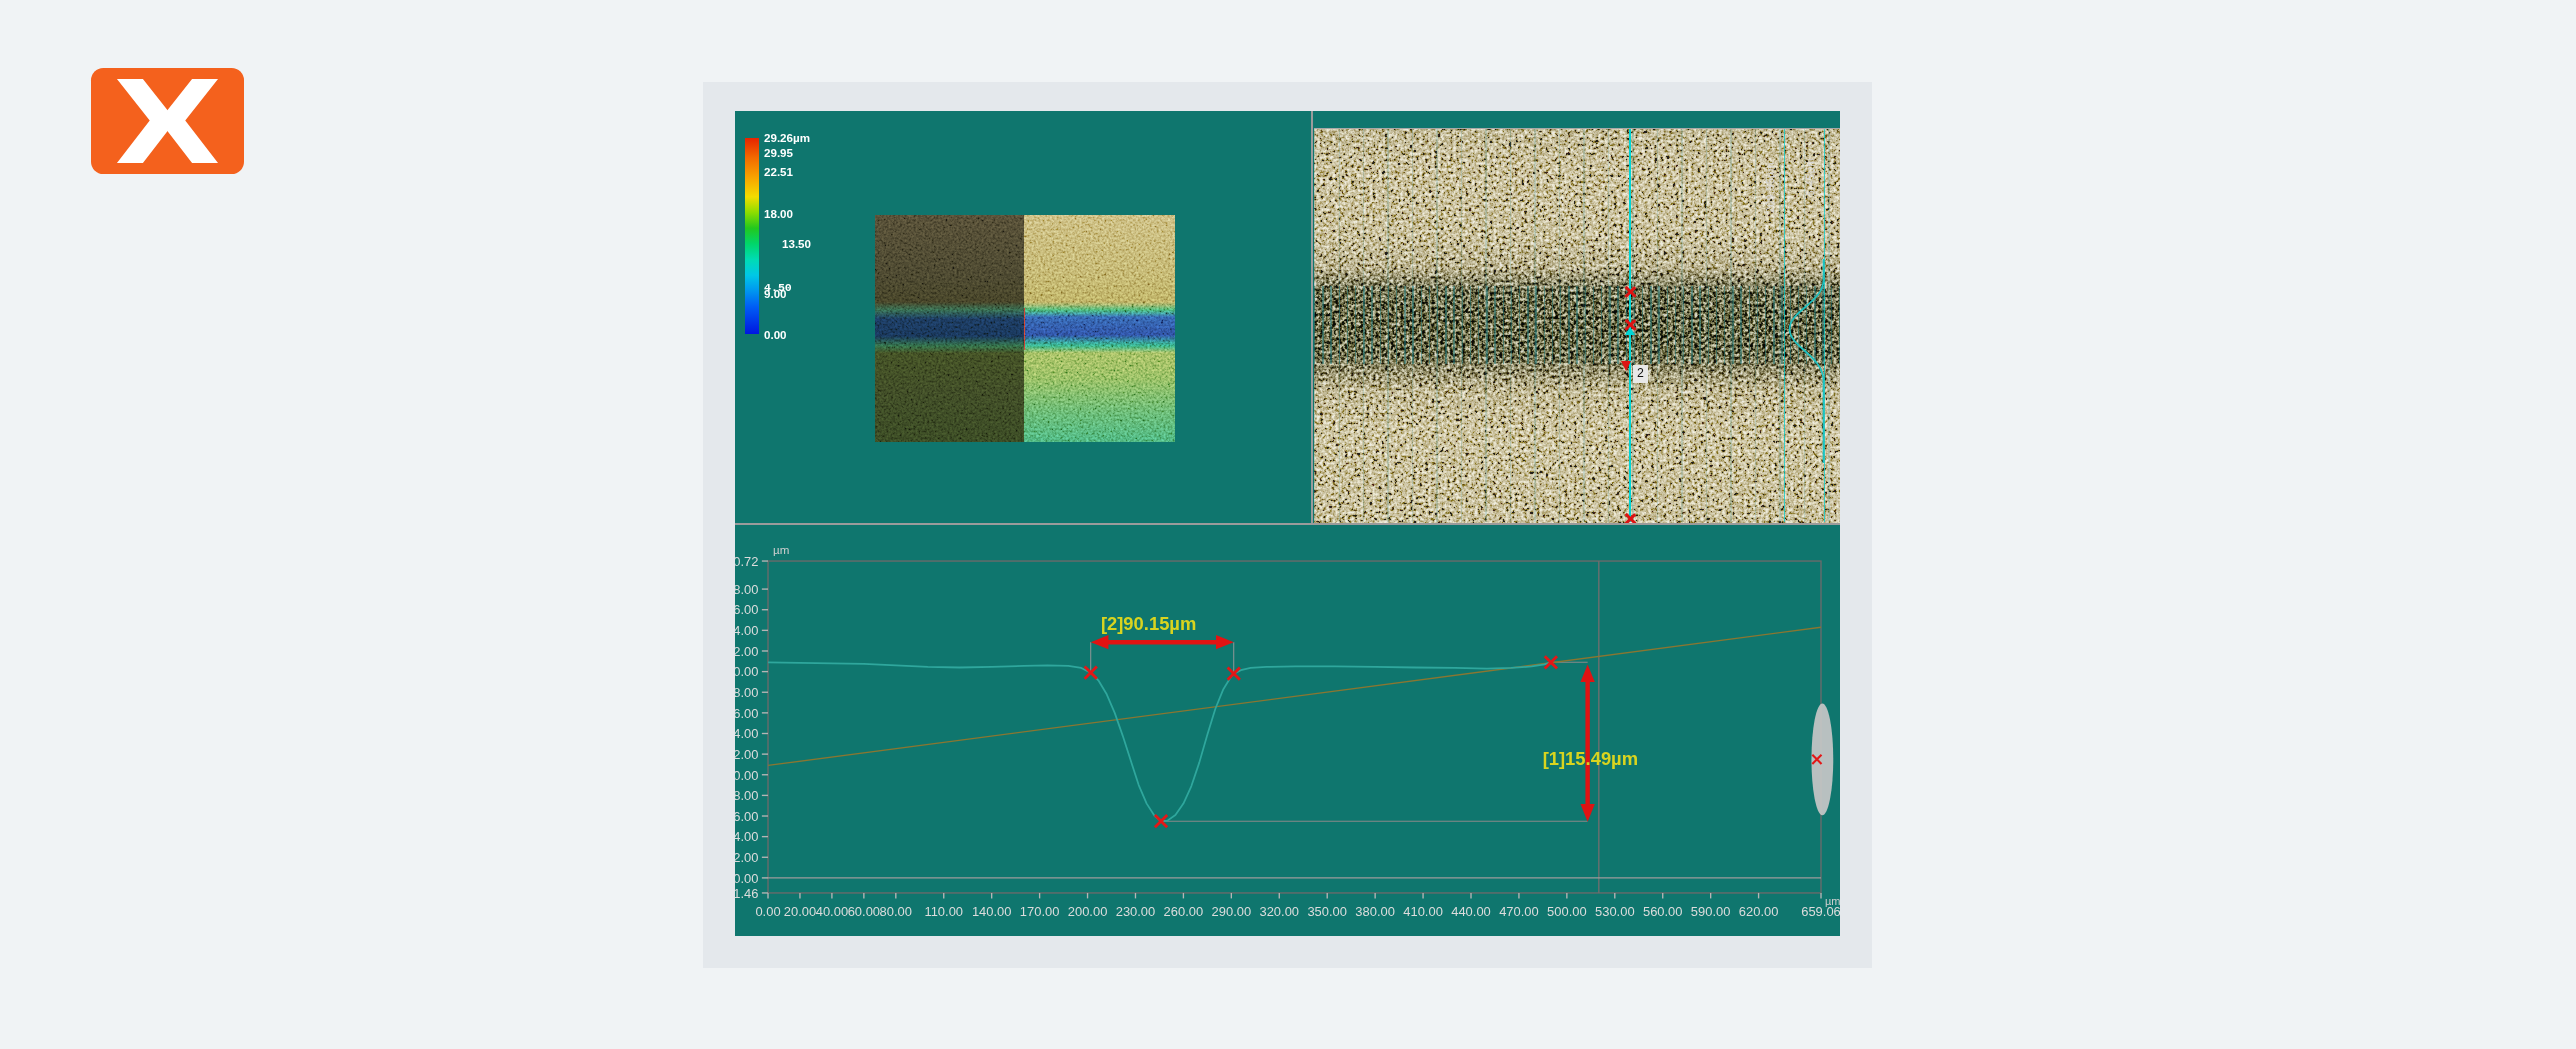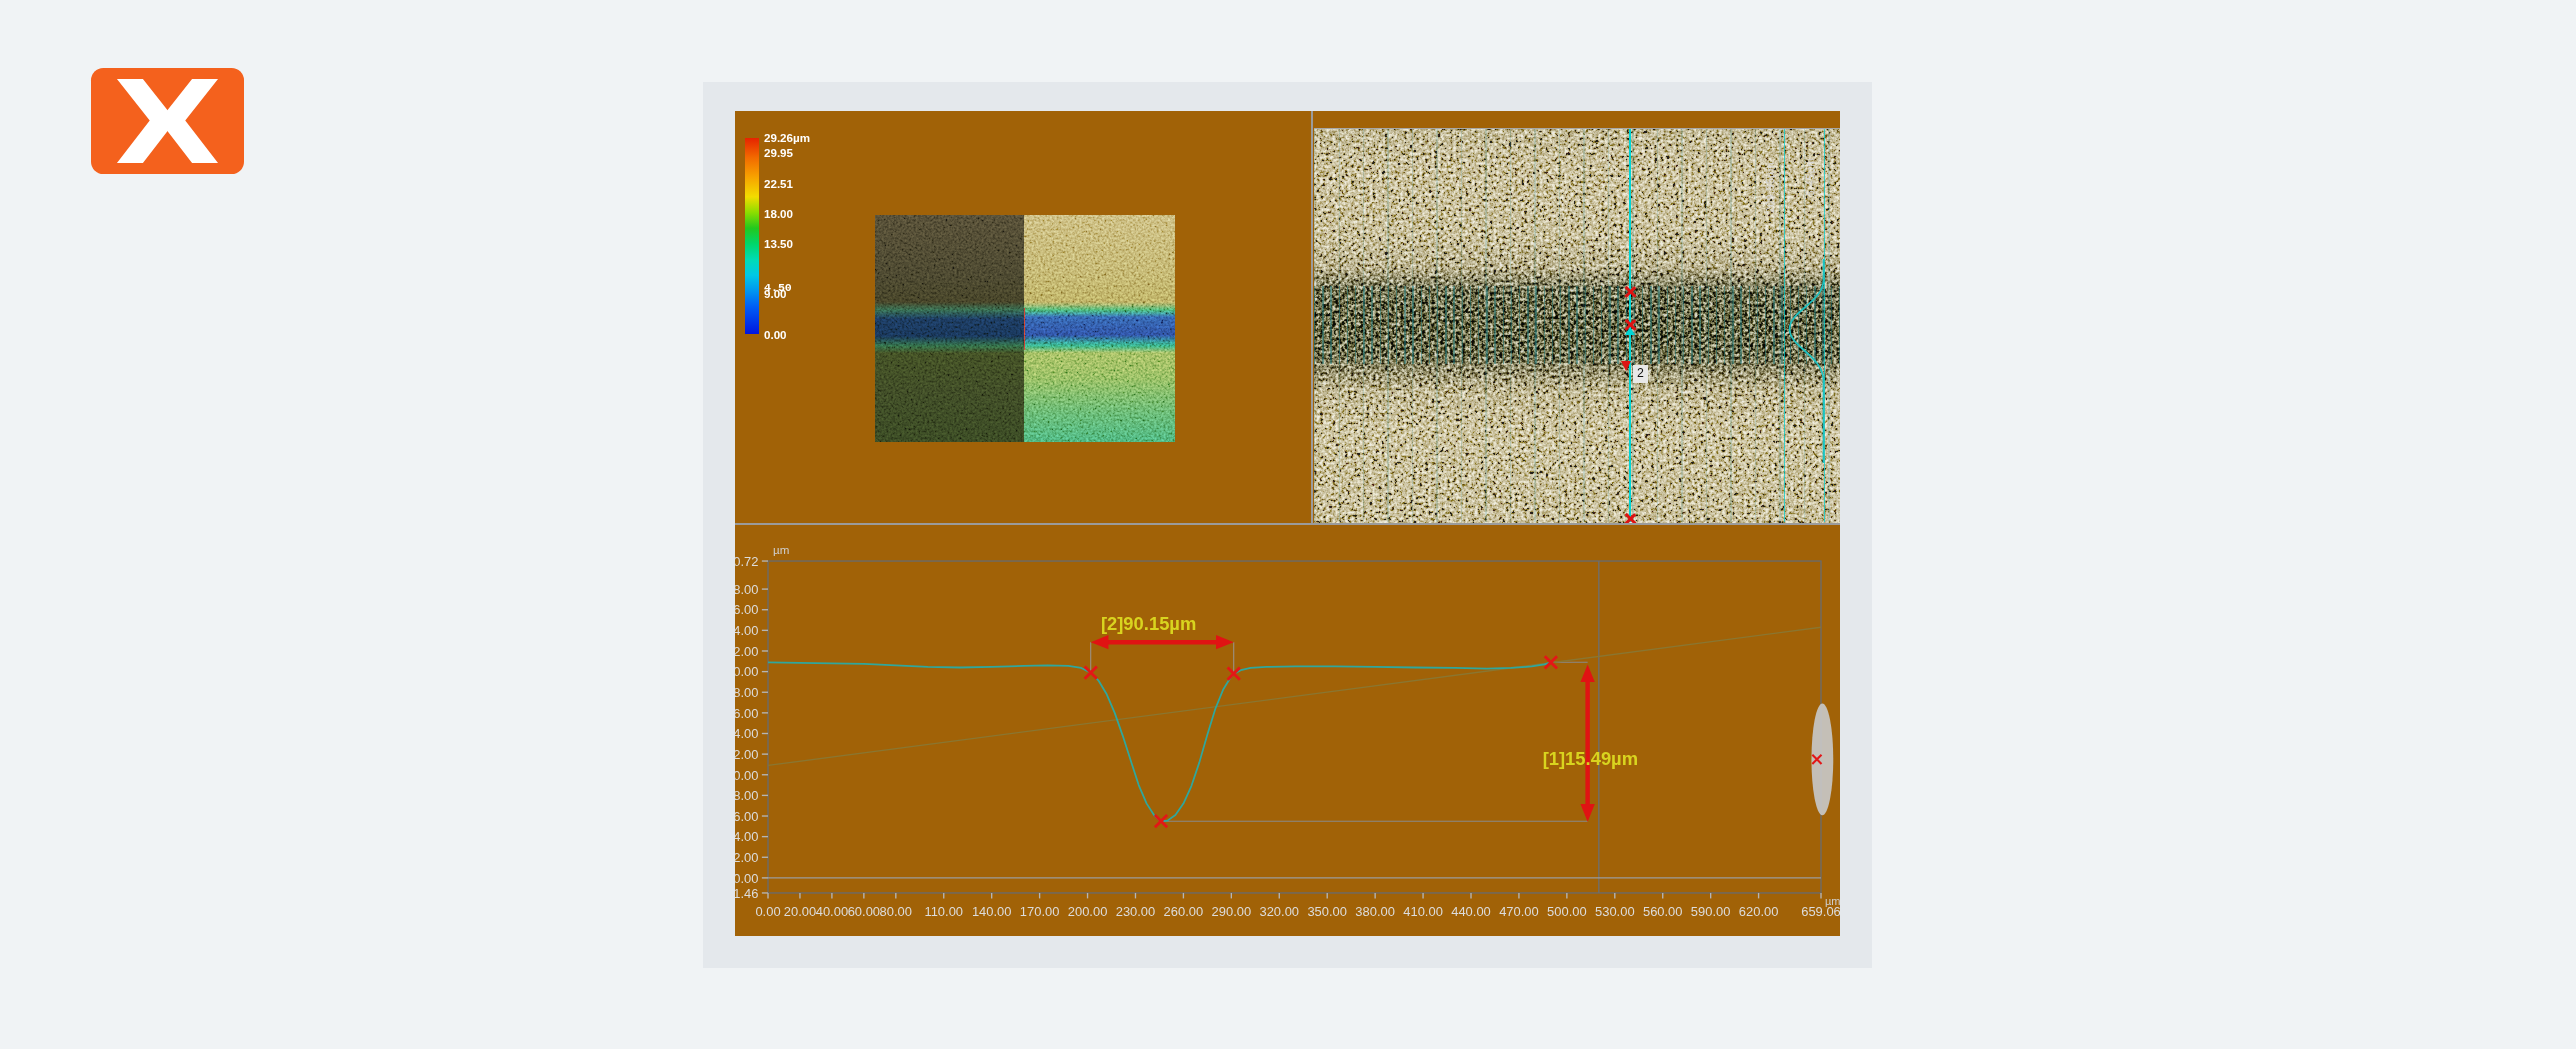--- a/index.html
+++ b/index.html
@@ -3,21 +3,21 @@
 <meta charset="utf-8">
 <style>
   html,body{margin:0;padding:0;width:2576px;height:1049px;background:#f0f3f5;overflow:hidden;
     font-family:"Liberation Sans","DejaVu Sans",sans-serif;}
   #app{position:absolute;left:0;top:0;width:2576px;height:1049px;}
   
   #logo{position:absolute;left:91px;top:68px;width:153px;height:106px;background:#f4611d;border-radius:12.3px;}
   #logo svg{position:absolute;inset:0;}
   
   #panel{position:absolute;left:703px;top:82px;width:1169px;height:886px;background:#e4e8ec;}
-  #viewport{position:absolute;left:735px;top:111px;width:1105px;height:825px;background:#a16207;overflow:hidden;}
+  #viewport{position:absolute;left:735px;top:111px;width:1105px;height:825px;background:#0f766e;overflow:hidden;}
   
   #colorbar{position:absolute;left:9.5px;top:26.6px;width:14.3px;height:196px;
     background:linear-gradient(180deg,#e62300 0%,#f26a00 10%,#f7a300 20%,#f3dc00 30%,#8cdd00 38%,#22c81e 46%,#00d66a 54%,#00dcb4 62%,#00c8e6 70%,#0096f0 78%,#005ef5 86%,#0016e0 100%);}
   #colorbar-labels{position:absolute;left:29px;top:26.6px;width:89px;height:196px;}
   .cb-label{position:absolute;left:0;color:#ffffff;font-weight:bold;font-size:11.6px;line-height:15px;white-space:nowrap;}
   
   #heightmap{position:absolute;left:140px;top:104px;width:300px;height:227px;overflow:hidden;}
   .hm-half{position:absolute;top:0;height:227px;}
   #hm-left{left:0;width:149px;background:linear-gradient(180deg,#46402e 0px,#3d3a28 61px,#393722 87px,#2c5844 95px,#173051 104px,#142c4b 121px,#2a5b3d 131px,#36411f 138px,#333d20 177px,#2f3c1e 227px);}
   #hm-right{left:149px;width:151px;background:linear-gradient(180deg,#bca96d 0px,#b2a161 55px,#aa9a56 87px,#3ea467 95px,#2c55a0 102px,#27438e 120px,#2f9f74 131px,#8aad55 138px,#79aa54 164px,#55a462 198px,#40a06c 227px);}
@@ -104,23 +104,23 @@
   </div>
 
   <div id="panel"></div>
 
   <div id="viewport">
 
     <div id="colorbar"></div>
     <div id="colorbar-labels">
         <span class="cb-label" style="top: -7.5px;">29.26µm</span>
         <span class="cb-label" style="top: 7.6px;">29.95</span>
-        <span class="cb-label" style="top: 38px; text-align: right;">22.51</span>
+        <span class="cb-label" style="top: 26px; text-align: right;">22.51</span>
         <span class="cb-label" style="top: 68px;">18.00</span>
-        <span class="cb-label" style="top: 98px;">13.50</span>
+        <span class="cb-label" style="top: 98px; margin-left: 18px;">13.50</span>
         <span class="cb-label" style="top: 128px; margin-top: 20px;">9.00</span>
         <span class="cb-label" style="top: 142px; font-family: Liberation Mono, monospace;">4.50</span>
         <span class="cb-label" style="top: 189px;">0.00</span>
       </div>
 
     <div id="heightmap">
       <div id="hm-left" class="hm-half"></div>
       <div id="hm-right" class="hm-half"></div>
       <div id="hm-seam"></div>
       <svg class="noise" style="mix-blend-mode:overlay;opacity:.6" viewBox="0 0 440 333" width="300" height="227">

